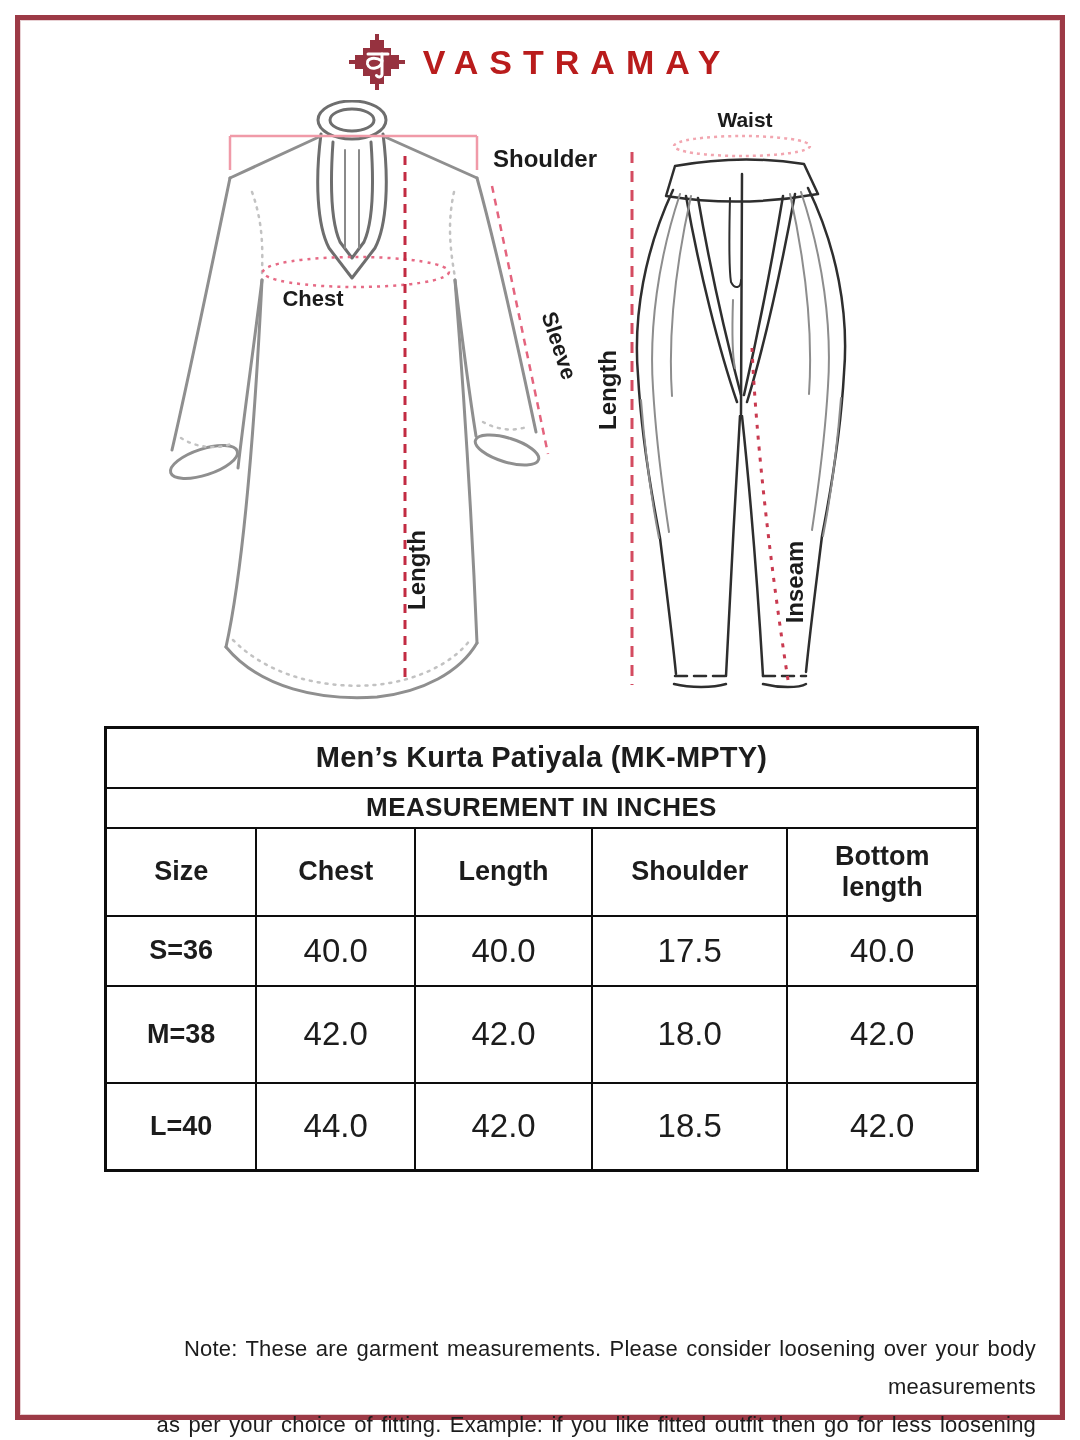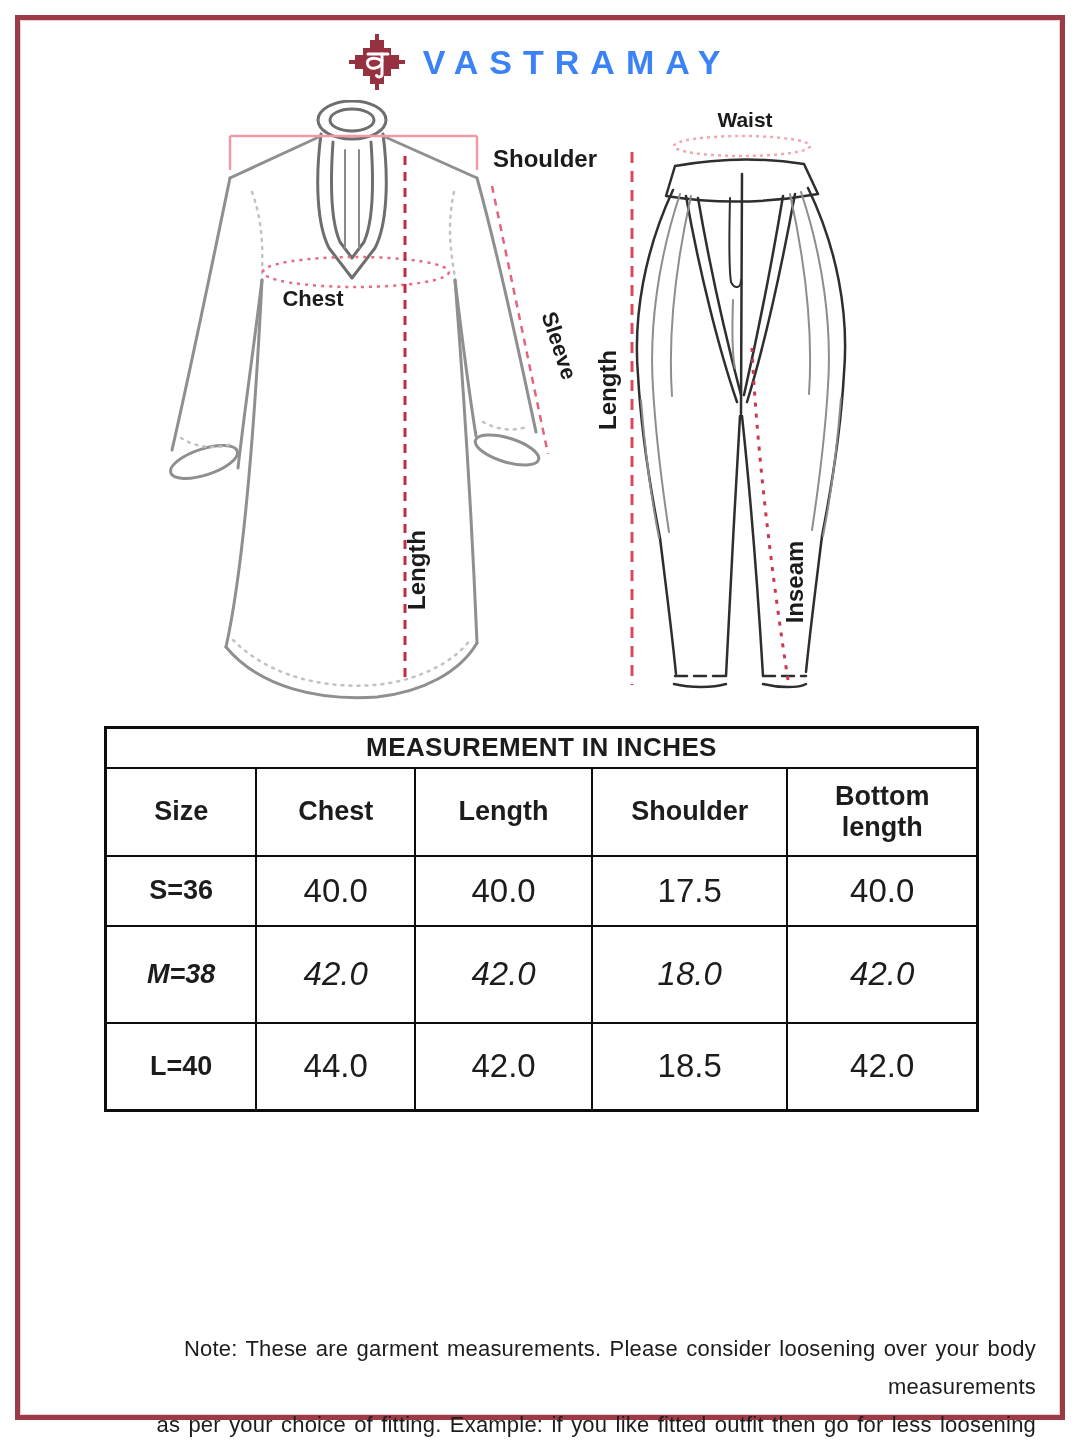--- a/index.html
+++ b/index.html
@@ -4,35 +4,35 @@
 <style>
   html,body{margin:0;padding:0;background:#ffffff;}
   .canvas{position:relative;width:1080px;height:1440px;background:#ffffff;overflow:hidden;
           font-family:"Liberation Sans",sans-serif;color:#1c1c1c;}
   
   .frame{position:absolute;left:15px;top:15px;right:15px;bottom:20px;
          border:5px solid #9c3a46;box-shadow:inset 0 0 0 1px rgba(190,120,130,.35);pointer-events:none;}
   
   .brand-header{position:absolute;left:0;top:34px;width:100%;display:flex;align-items:center;justify-content:center;gap:18px;}
   .logo-mark{width:56px;height:56px;flex:0 0 auto;}
-  .brand-name{font-size:34px;font-weight:600;letter-spacing:11px;color:#3b82f6;white-space:nowrap;}
+  .brand-name{font-size:34px;font-weight:600;letter-spacing:11px;color:#b91c1c;white-space:nowrap;}
   
   .kurta-svg{position:absolute;left:155px;top:100px;width:450px;height:615px;}
   .pants-svg{position:absolute;left:595px;top:100px;width:400px;height:615px;}
   svg text{font-family:"Liberation Sans",sans-serif;fill:#1b1b1b;font-weight:600;}
   
   .chart-wrap{position:absolute;left:104px;top:726px;width:875px;}
   table.size-chart{border-collapse:collapse;width:100%;table-layout:fixed;background:#fff;
                    border:3px solid #0d0d0d;}
   table.size-chart th,table.size-chart td{border:2px solid #0d0d0d;text-align:center;vertical-align:middle;padding:0;}
   tr.r-title{height:60px;}  tr.r-title td{font-size:29px;font-weight:600;letter-spacing:.2px;}
   tr.r-sub{height:40px;}    tr.r-sub td{font-size:26px;font-weight:600;letter-spacing:.4px;}
   tr.r-head{height:70px;}   tr.r-head th{font-size:27px;font-weight:600;line-height:1.15;}
   tr.r-head th.th-bottom{padding:12px 24px;}
-  tr.r1{height:70px;} tr.r2{height:97px;font-style:italic;} tr.r3{height:88px;} tr.r4{height:93px;}
+  tr.r1{height:70px;} tr.r2{height:97px;} tr.r3{height:88px;} tr.r4{height:93px;}
   td.size-cell{font-size:27px;font-weight:600;}
   td.val-cell{font-size:33px;font-weight:400;margin-left:24px;}
   
   .note{position:absolute;left:46px;right:44px;top:1330px;text-align:right;
         font-size:22px;line-height:38px;color:#1c1c1c;letter-spacing:.2px;word-spacing:2px;}
   .note span{display:block;}
 </style>
 </head>
 <body>
 
@@ -151,20 +151,23 @@
   <div class="chart-wrap">
     <table class="size-chart">
       <colgroup>
         <col style="width:17.3%">
           <col style="width:18.2%">
           <col style="width:20.3%">
           <col style="width:22.4%">
           <col style="width:21.8%">
       </colgroup>
       <tbody>
+        <tr class="r-title">
+          <td colspan="5">Men’s Kurta Patiyala (MK-MPTY)</td>
+        </tr>
         <tr class="r-sub">
           <td colspan="5">MEASUREMENT IN INCHES</td>
         </tr>
         <tr class="r-head">
           <th>Size</th>
           <th>Chest</th>
           <th>Length</th>
           <th>Shoulder</th>
           <th class="th-bottom">Bottom length</th>
         </tr>

